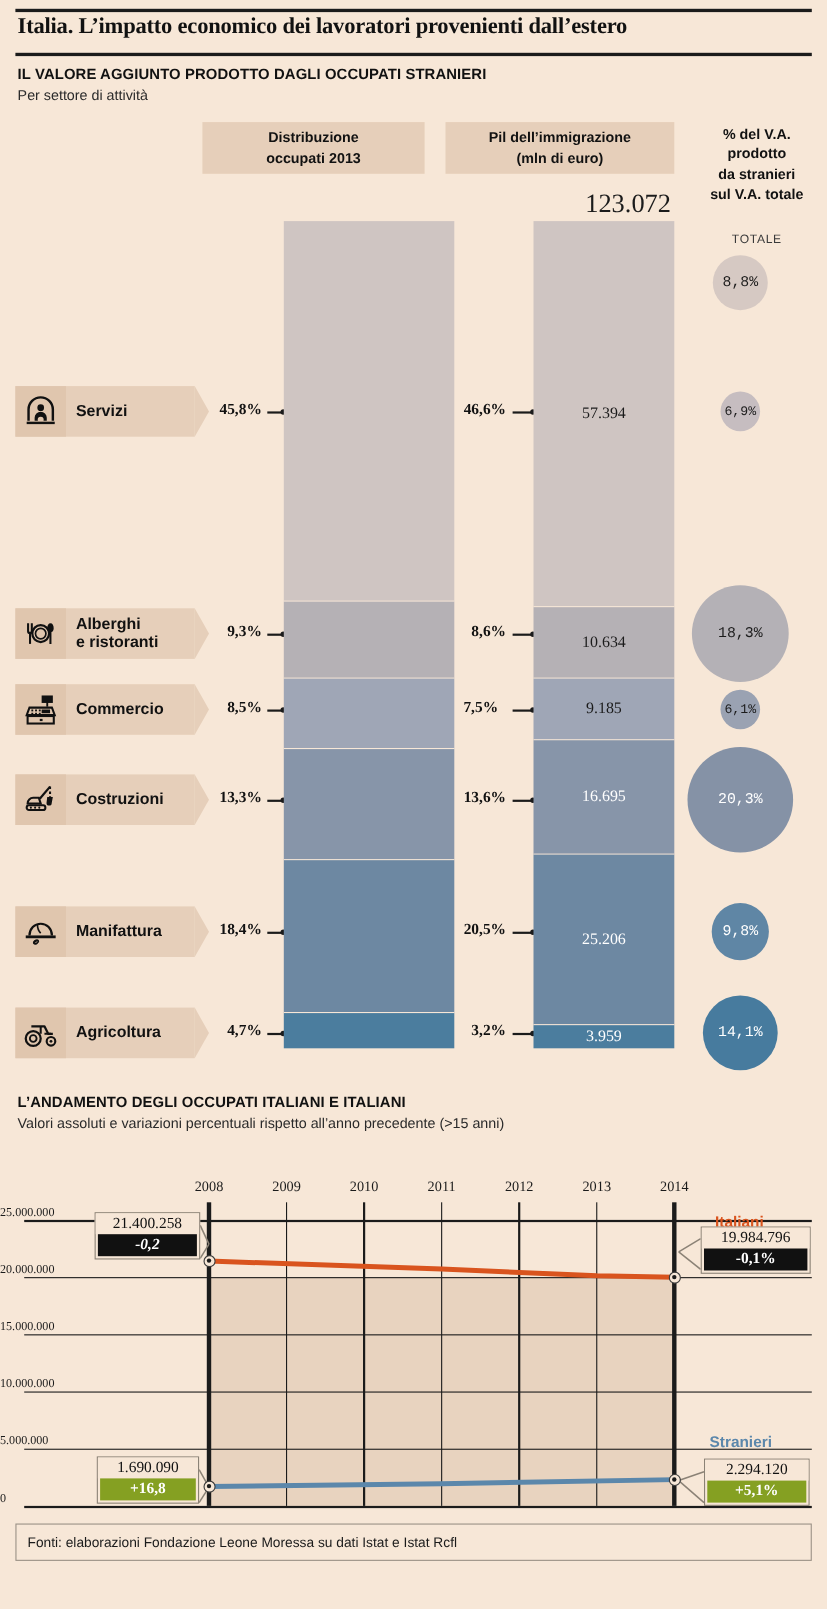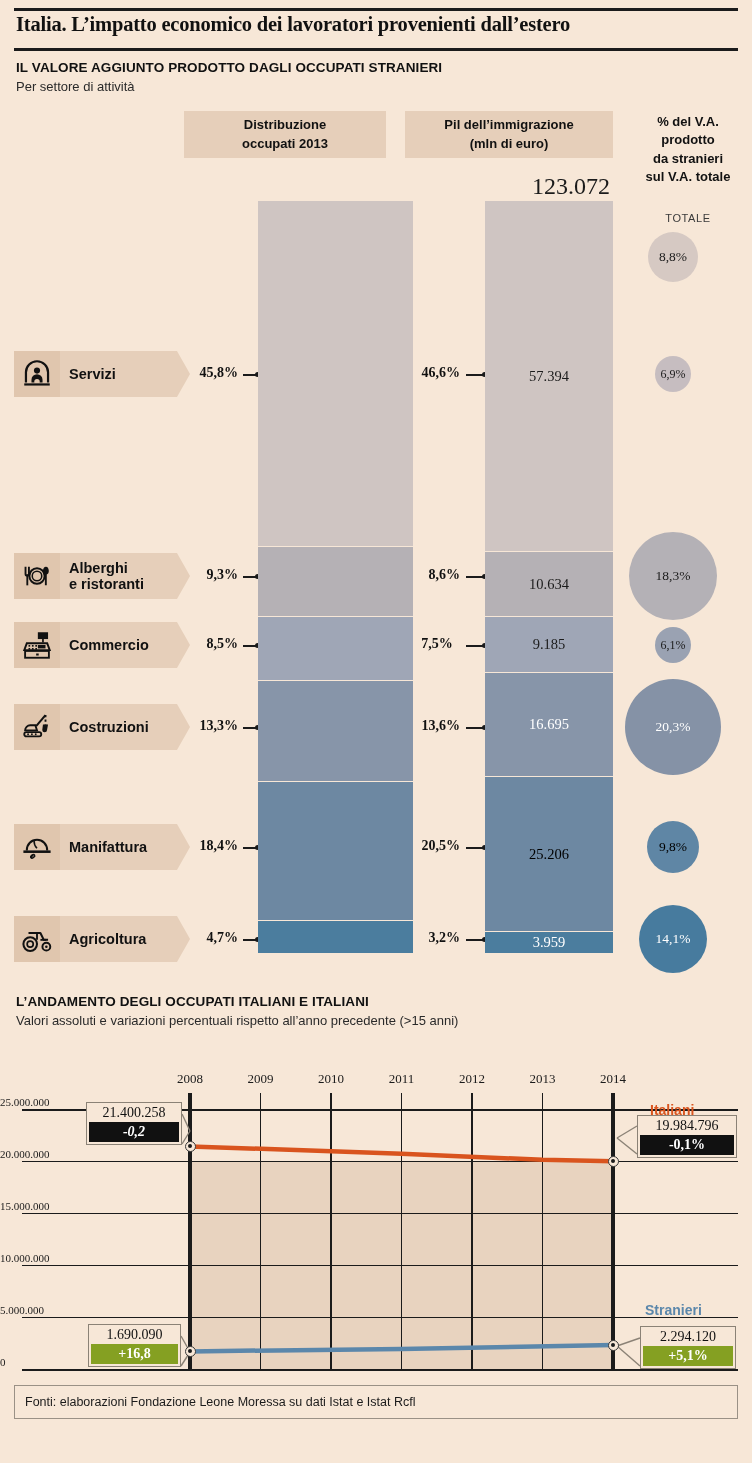--- a/index.html
+++ b/index.html
@@ -87,21 +87,21 @@
   .segval {
     position:absolute; width:100%; text-align:center;
     font-family:"Liberation Serif", serif; font-weight:normal; font-size:14.5px;
     white-space:nowrap;
   }
 
   
   .bub {
     position:absolute; border-radius:50%;
     display:flex; align-items:center; justify-content:center;
-    font-family:Liberation Serif, serif; font-size:13.5px; white-space:nowrap;
+    font-family:Liberation Mono, monospace; font-size:13.5px; white-space:nowrap;
   }
 
   
   #chart { position:absolute; left:0; top:1080px; width:752px; height:290px; }
   .yaxis-lbl {
     position:absolute; font-family:"Liberation Serif", serif; font-size:11px;
     color:#1b1b1b; text-align:right; white-space:nowrap;
   }
   .gridh { position:absolute; background:#1b1b1b; }
   .gridv { position:absolute; background:#1b1b1b; }
@@ -325,41 +325,41 @@
       <div class="seg" style="top: 351px; height: 65px; background: rgb(181, 177, 181);">
         <div class="segval" style="top: 23.5px; color: rgb(27, 27, 27);">10.634</div>
       </div>
       <div class="seg" style="top: 416px; height: 56px; background: rgb(159, 166, 182);">
         <div class="segval" style="top: 19px; color: rgb(27, 27, 27);">9.185</div>
       </div>
       <div class="seg" style="top: 472px; height: 104px; background: rgb(135, 149, 169);">
         <div class="segval" style="top: 43px; color: rgb(255, 255, 255);">16.695</div>
       </div>
       <div class="seg" style="top: 576px; height: 155px; background: rgb(109, 136, 162);">
-        <div class="segval" style="top: 68.5px; color: #000000;">25.206</div>
+        <div class="segval" style="top: 68.5px; color: #ffffff;">25.206</div>
       </div>
       <div class="seg" style="top: 731px; height: 21px; background: rgb(75, 125, 158);">
         <div class="segval" style="top: 1.5px; color: rgb(255, 255, 255);">3.959</div>
       </div>
     </div>
 
   <div id="bubbles">
       <div class="bub" style="left: 655px; top: 356px; width: 36px; height: 36px; background: rgb(198, 189, 192); color: rgb(27, 27, 27); font-size: 12px;">
         <span>6,9%</span>
       </div>
       <div class="bub" style="left: 629px; top: 532px; width: 88px; height: 88px; background: rgb(180, 177, 182); color: rgb(27, 27, 27);">
         <span>18,3%</span>
       </div>
       <div class="bub" style="left: 655px; top: 627px; width: 36px; height: 36px; background: rgb(154, 162, 178); color: rgb(27, 27, 27); font-size: 12px;">
         <span>6,1%</span>
       </div>
       <div class="bub" style="left: 625px; top: 679px; width: 96px; height: 96px; background: rgb(133, 146, 166); color: rgb(255, 255, 255);">
         <span>20,3%</span>
       </div>
-      <div class="bub" style="left: 647px; top: 821px; width: 52px; height: 52px; background: rgb(95, 134, 165); color: #000000;">
+      <div class="bub" style="left: 647px; top: 821px; width: 52px; height: 52px; background: rgb(95, 134, 165); color: #ffffff;">
         <span>9,8%</span>
       </div>
       <div class="bub" style="left: 639px; top: 905px; width: 68px; height: 68px; background: rgb(71, 123, 158); color: rgb(255, 255, 255);">
         <span>14,1%</span>
       </div>
     </div>
 
   <div class="sec-title" style="left:16px; top:994px;">L’ANDAMENTO DEGLI OCCUPATI ITALIANI E ITALIANI</div>
   <div class="sec-sub" style="left:16px; top:1013px;">Valori assoluti e variazioni percentuali rispetto all’anno precedente (&gt;15 anni)</div>
 

